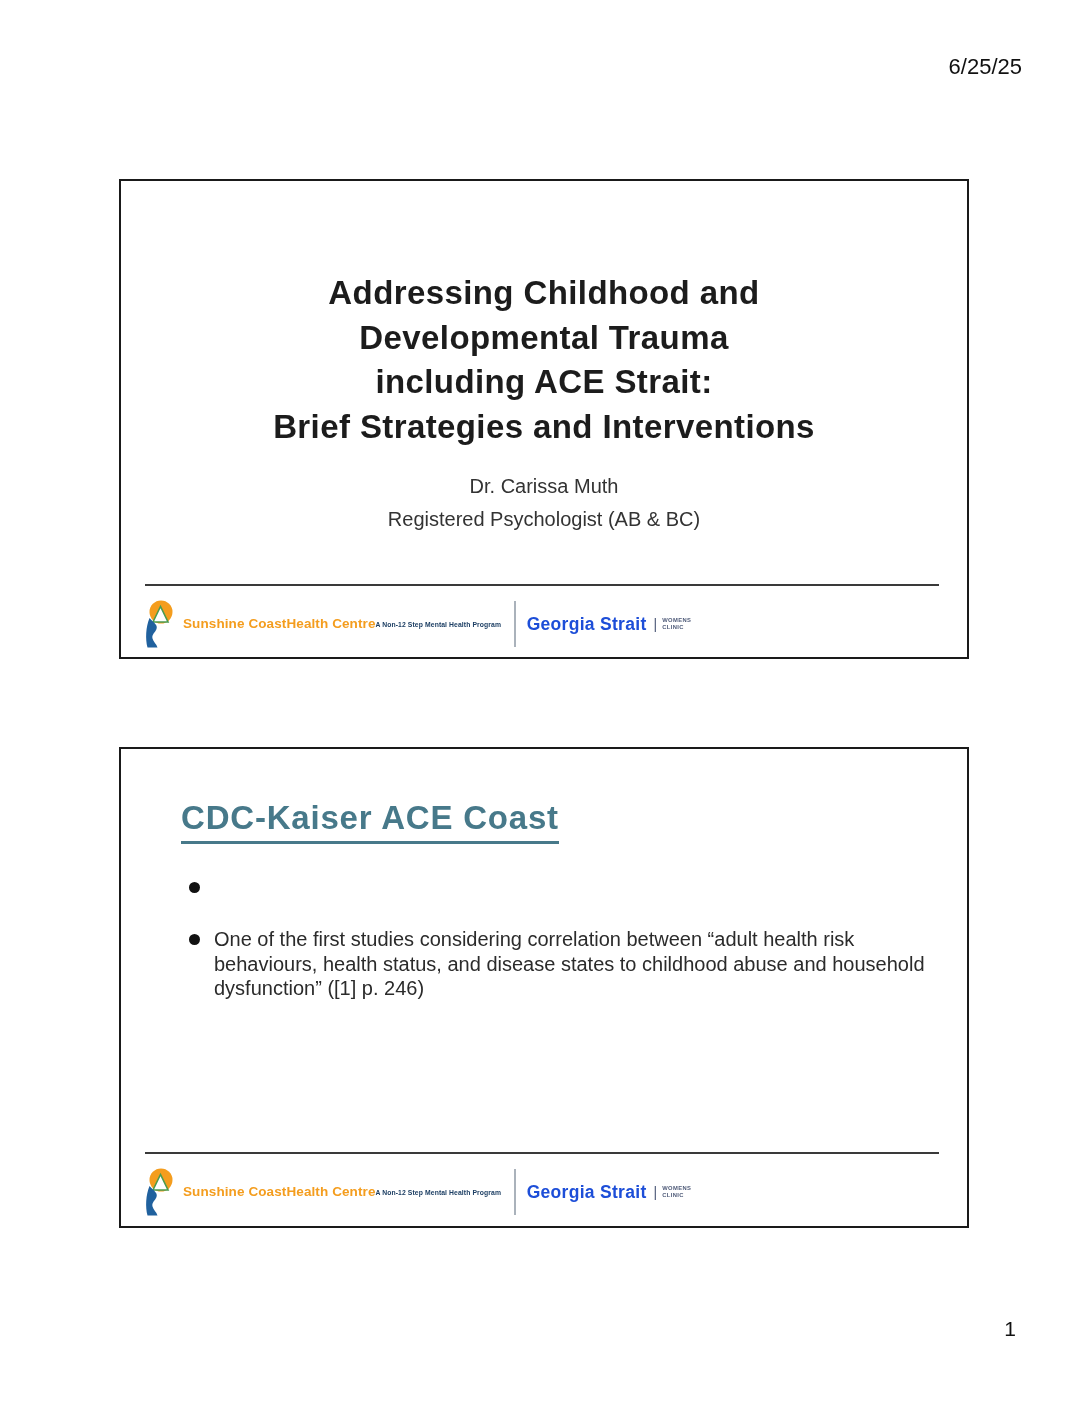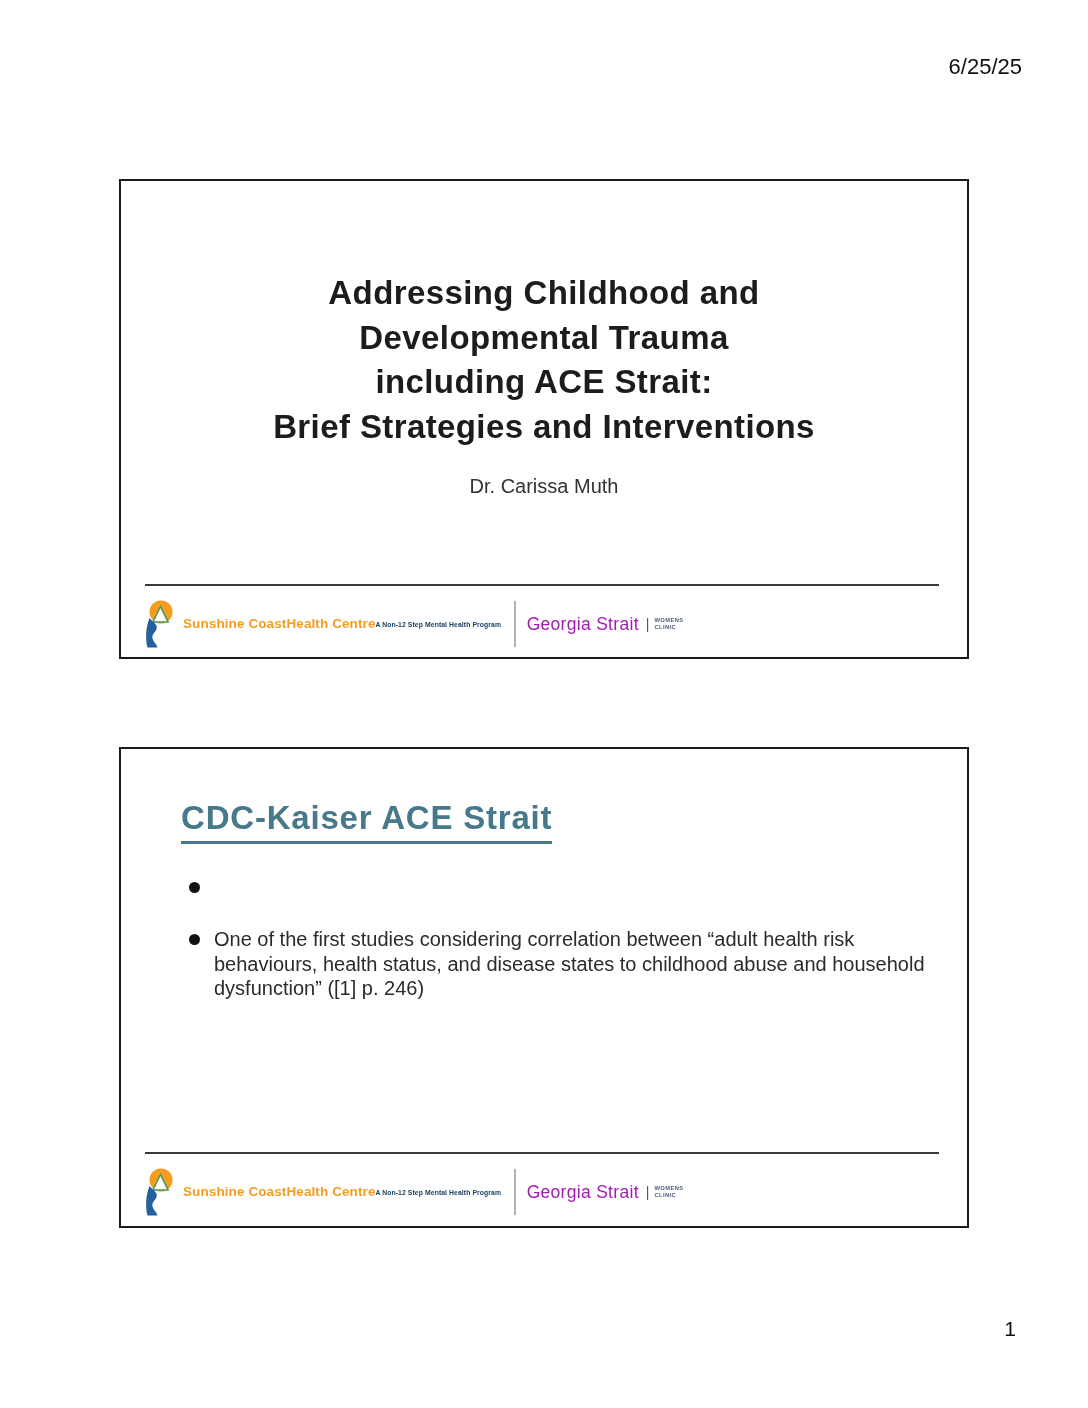--- a/index.html
+++ b/index.html
@@ -154,23 +154,23 @@
     height: 46px;
     background: #aab2bb;
     margin: 0 11px 0 13px;
   }
   .partner-block {
     display: flex;
     align-items: center;
     white-space: nowrap;
   }
   .partner-name {
-    color: #a21caf;
+    color: #1d4ed8;
     font-size: 17.5px;
-    font-weight: 400;
+    font-weight: 700;
     letter-spacing: 0.3px;
   }
   .partner-pipe {
     color: #4e5a78;
     font-size: 14px;
     font-weight: 300;
     margin: 0 5px 0 7px;
   }
   .partner-sub {
     color: #4e5a78;
@@ -190,20 +190,21 @@
   <section class="slide slide1">
     <div class="s1-title">
       <div>Addressing Childhood and</div>
       <div>Developmental Trauma</div>
       <div>including ACE Strait:</div>
       <div>Brief Strategies and Interventions</div>
     </div>
 
     <div class="s1-authors">
       <div>Dr. Carissa Muth</div>
+      <div>Registered Psychologist (AB &amp; BC)</div>
     </div>
 
     <div class="footer-rule"></div>
 
     <div class="logo-row">
       <span class="logo-icon">
         <svg viewBox="0 0 34 50" xmlns="http://www.w3.org/2000/svg">
           <circle cx="18" cy="13" r="11.5" fill="#f49d1e"></circle>
           <path d="M10 23 L17.5 7.5 L25 23 Z" fill="#ffffff" stroke="#4a9b50" stroke-width="1.6"></path>
           <path d="M6.5 19 C11 24 15 26 13.5 30 C12.2 33.6 8.5 35.5 9.5 39.5 C10.3 42.8 13.5 45 14.5 48.5 L4.5 48.5 C2.2 40 2.8 28 6.5 19 Z" fill="#20619e"></path>
@@ -221,21 +222,21 @@
         <span class="partner-sub">
           <div>WOMENS</div>
           <div>CLINIC</div>
         </span>
       </span>
     </div>
   </section>
 
   <section class="slide slide2">
     <h2 class="s2-heading">
-      <span class="underlined">CDC-Kaiser ACE Strait</span>
+      <span class="underlined">CDC-Kaiser ACE Coast</span>
     </h2>
 
     <ul class="bullets">
       <li class="bullet-item">
         <span class="dot"></span>
       </li>
       <li class="bullet-item">
         <span class="dot"></span>
         <div class="btext">One of the first studies considering correlation between “adult health risk behaviours, health status, and disease states to childhood abuse and household dysfunction” ([1] p. 246)</div>
       </li>

